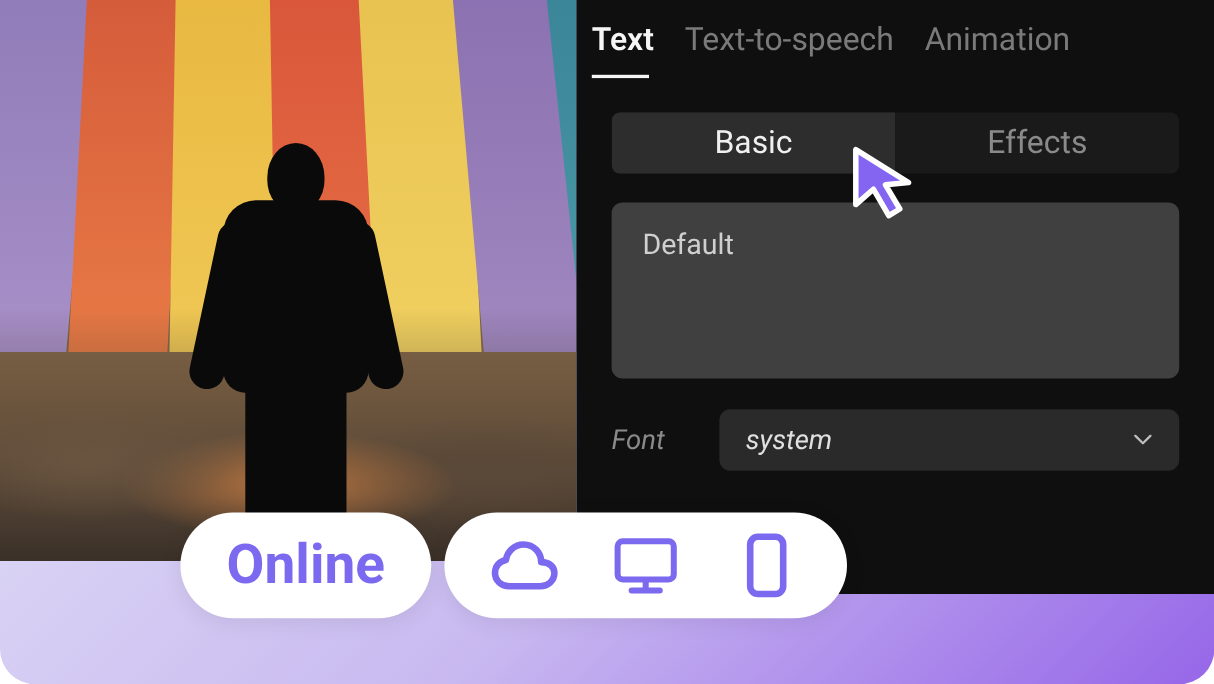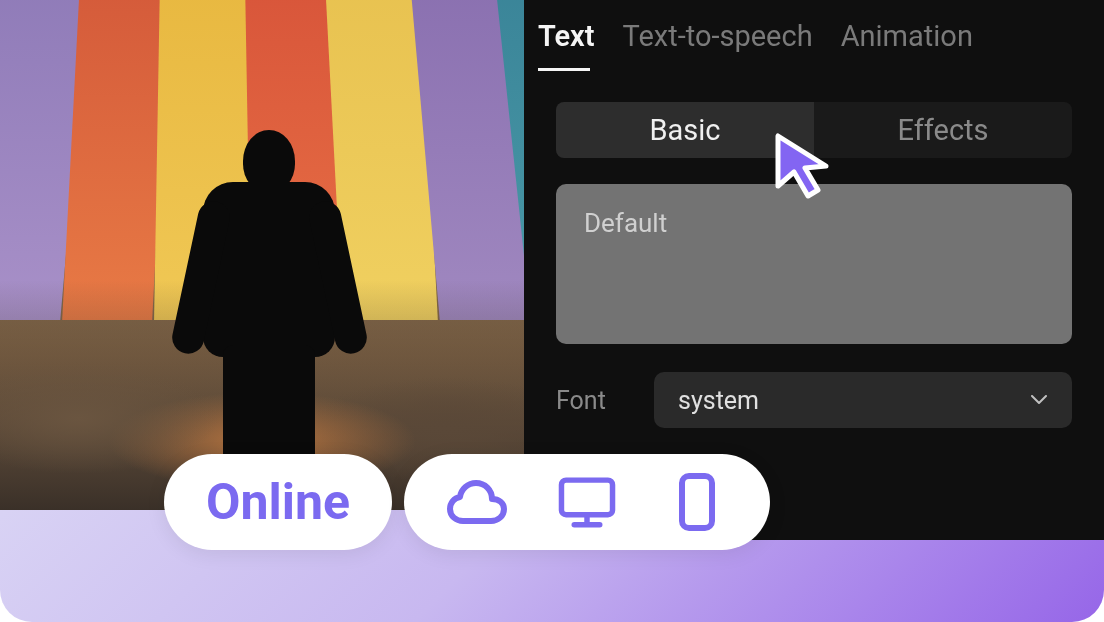--- a/index.html
+++ b/index.html
@@ -145,34 +145,35 @@
       background: #1a1a1a;
       cursor: pointer;
       position: relative;
     }
     .tab-secondary.active {
       background: #2d2d2d;
       color: #f0f0f0;
     }
     .preset-box {
       margin: 26px 32px 0 32px;
-      background: #737373;
+      background: #404040;
       border-radius: 10px;
       height: 160px;
       padding: 24px 28px;
     }
     .preset-label {
       font-size: 26px;
       color: #d0d0d0;
     }
     .font-row {
       display: flex;
       align-items: center;
       margin: 28px 32px 0 32px;
       gap: 28px;
+      font-style: italic;
     }
     .font-label {
       font-size: 25px;
       color: #8a8a8a;
       width: 70px;
     }
     .font-select {
       flex: 1;
       height: 56px;
       background: #2a2a2a;
@@ -196,21 +197,21 @@
       position: absolute;
       left: 770px;
       top: 128px;
       width: 70px;
       height: 80px;
       pointer-events: none;
       z-index: 10;
     }
     .bottom-pills {
       position: absolute;
-      bottom: 72px;
+      bottom: 60px;
       left: 164px;
       display: flex;
       gap: 12px;
       z-index: 20;
     }
     .pill {
       background: #ffffff;
       border-radius: 999px;
       height: 96px;
       display: flex;

